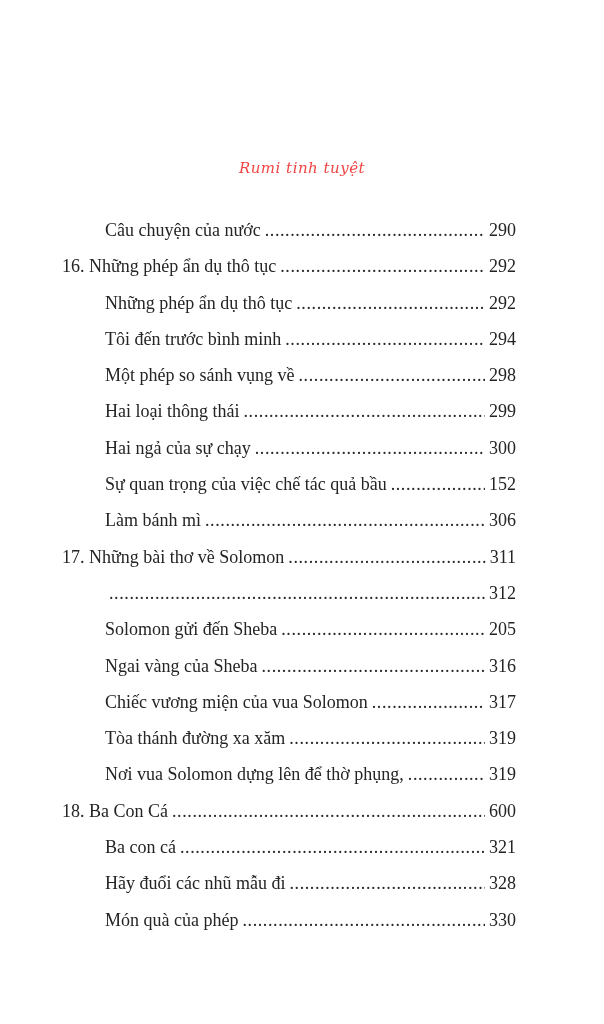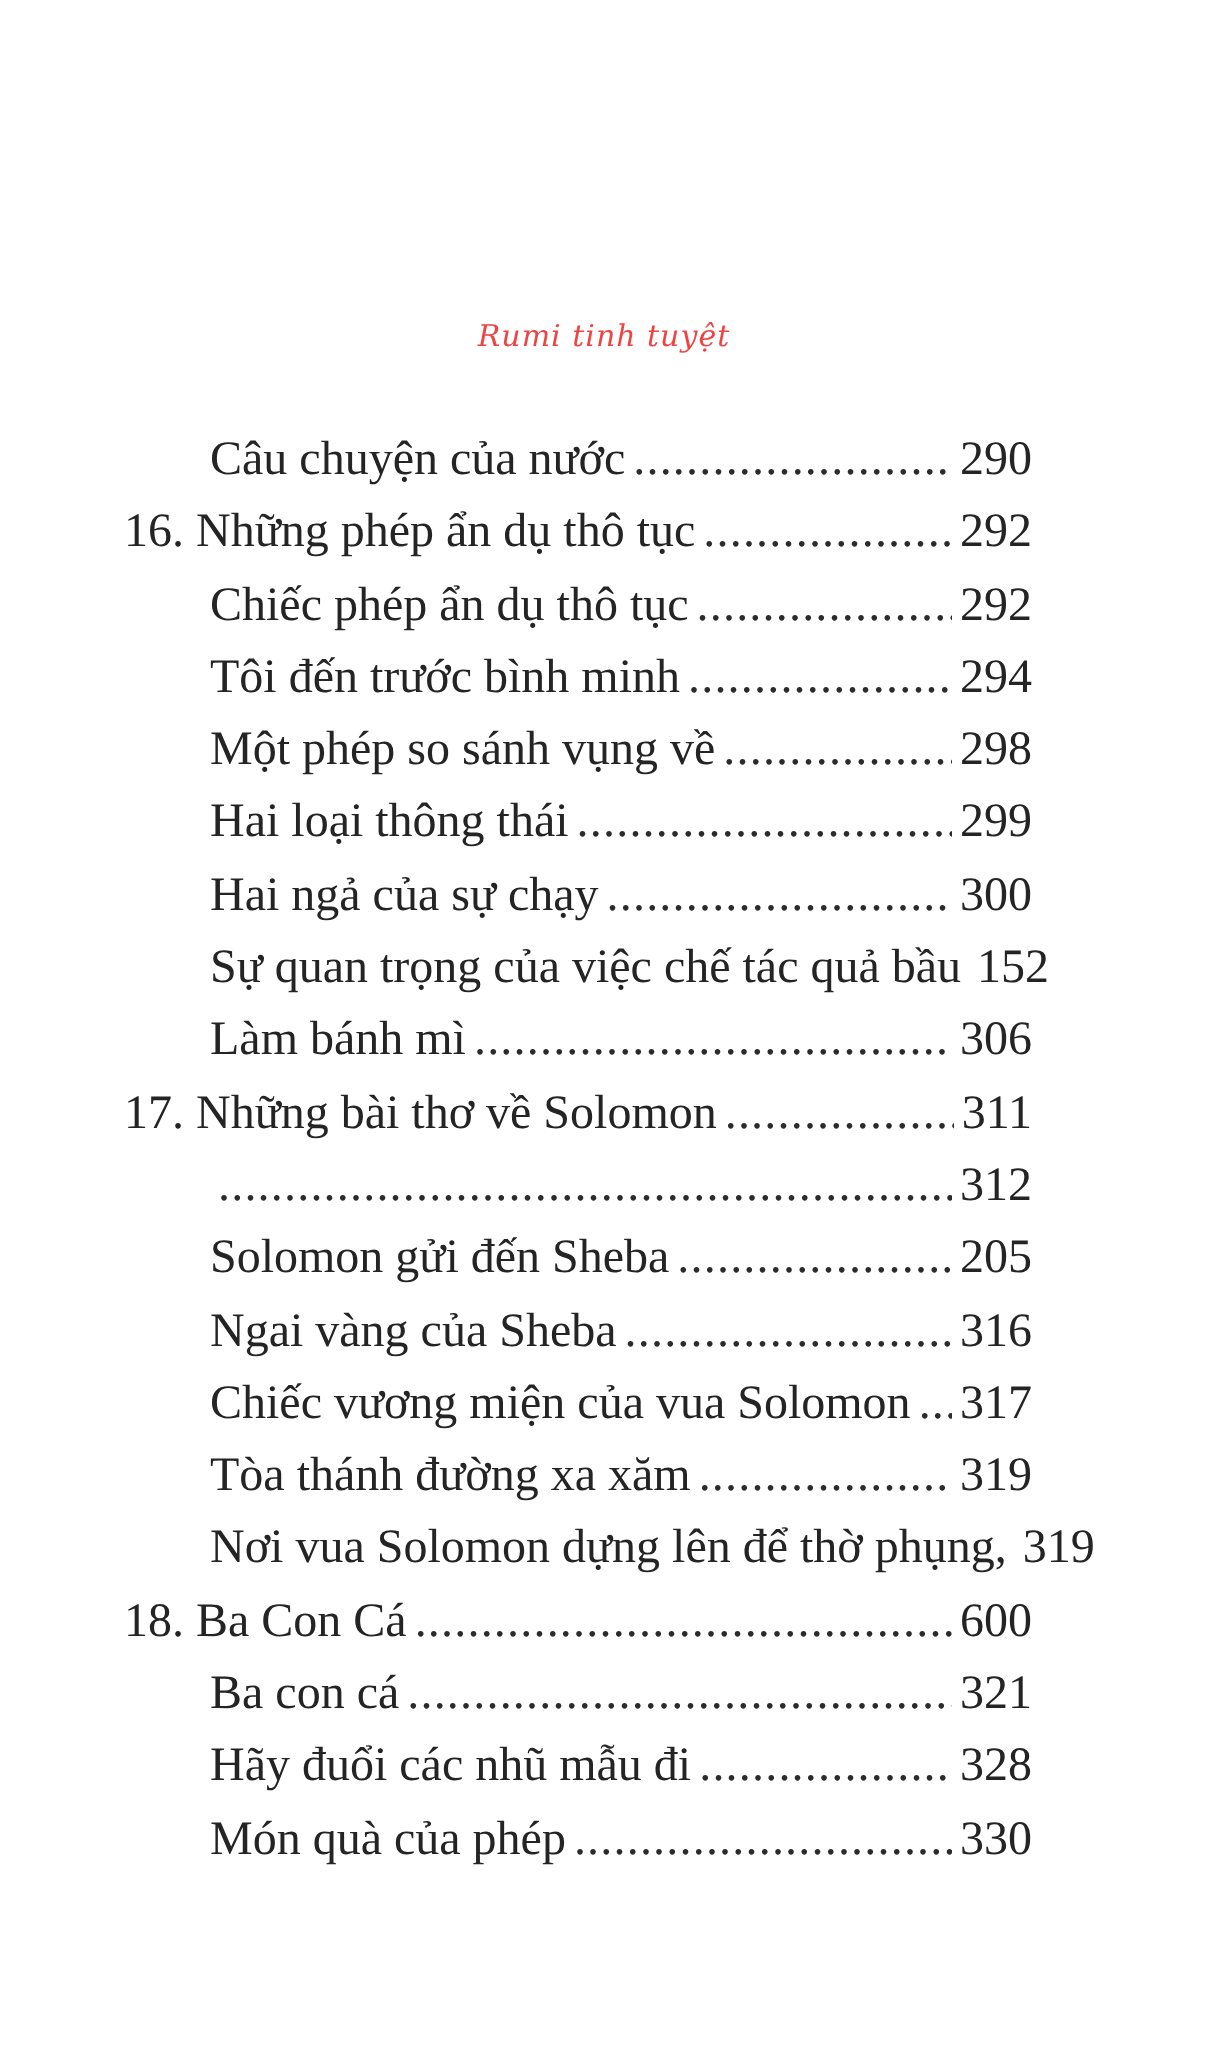--- a/index.html
+++ b/index.html
@@ -27,21 +27,21 @@
   .toc {
     position: absolute;
     top: 212px;
     left: 62px;
     width: 454px;
   }
   .toc-row {
     display: flex;
     align-items: baseline;
     line-height: 36.3px;
-    font-size: 24px;
+    font-size: 18px;
     white-space: nowrap;
   }
   .toc-row.lvl1 { padding-left: 43px; }
   .toc-label { flex: 0 0 auto; }
   .dot-leader {
     flex: 1 1 0;
     min-width: 0;
     overflow: hidden;
     margin: 0 2px 0 4px;
     letter-spacing: 0.6px;
@@ -60,21 +60,21 @@
     <span class="toc-label">Câu chuyện của nước</span>
     <span class="dot-leader">................................................................................................................................................................</span>
     <span class="toc-page">290</span>
   </div>
       <div class="toc-row lvl0">
     <span class="toc-label">16. Những phép ẩn dụ thô tục</span>
     <span class="dot-leader">................................................................................................................................................................</span>
     <span class="toc-page">292</span>
   </div>
       <div class="toc-row lvl1">
-    <span class="toc-label">Chiếc phép ẩn dụ thô tục</span>
+    <span class="toc-label">Những phép ẩn dụ thô tục</span>
     <span class="dot-leader">................................................................................................................................................................</span>
     <span class="toc-page">292</span>
   </div>
       <div class="toc-row lvl1">
     <span class="toc-label">Tôi đến trước bình minh</span>
     <span class="dot-leader">................................................................................................................................................................</span>
     <span class="toc-page">294</span>
   </div>
       <div class="toc-row lvl1">
     <span class="toc-label">Một phép so sánh vụng về</span>

